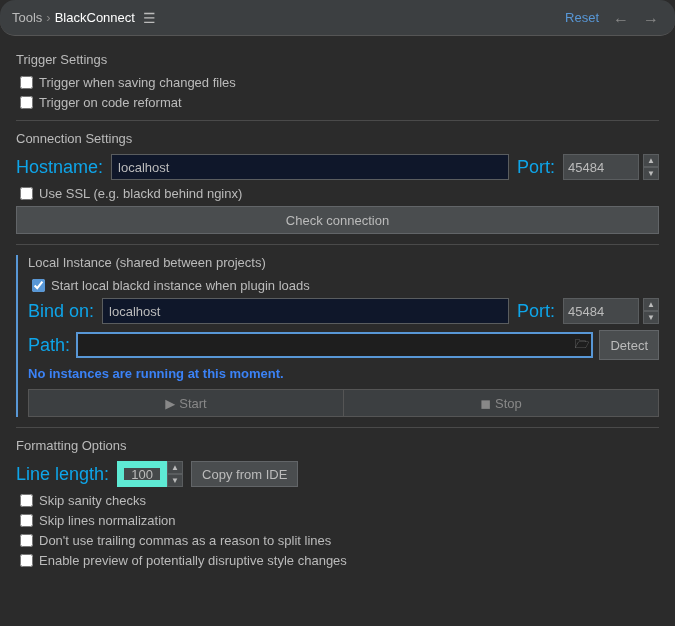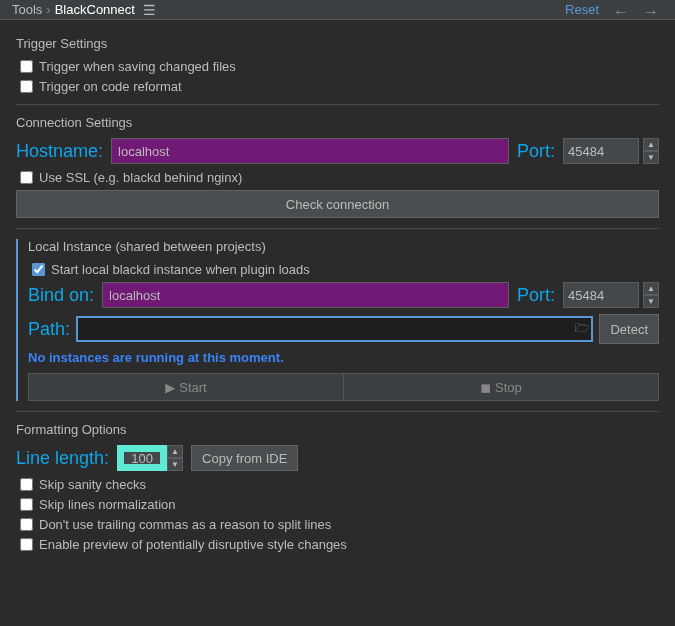--- a/index.html
+++ b/index.html
@@ -13,21 +13,22 @@
     }
 
     
     .header {
       display: flex;
       align-items: center;
       justify-content: space-between;
       padding: 6px 12px;
       background: #3c3f41;
       border-bottom: 1px solid #555;
-      height: 20px;
+      height: 36px;
+      border-radius: 15px;
     }
     .header-left {
       display: flex;
       align-items: center;
       gap: 4px;
       color: #bbbbbb;
     }
     .breadcrumb-separator {
       color: #888;
     }
@@ -110,21 +111,21 @@
       font-size: 13px;
     }
     .form-label {
       color: #0ea5e9;
       font-size: 18px;
       white-space: nowrap;
     }
 
     
     .text-input {
-      background: #701a75;
+      background: #0f172a;
       border: 1px solid #5a5d5f;
       color: #bbbbbb;
       font-size: 13px;
       padding: 3px 6px;
       outline: none;
       height: 26px;
     }
 
     
     .hostname-row {

